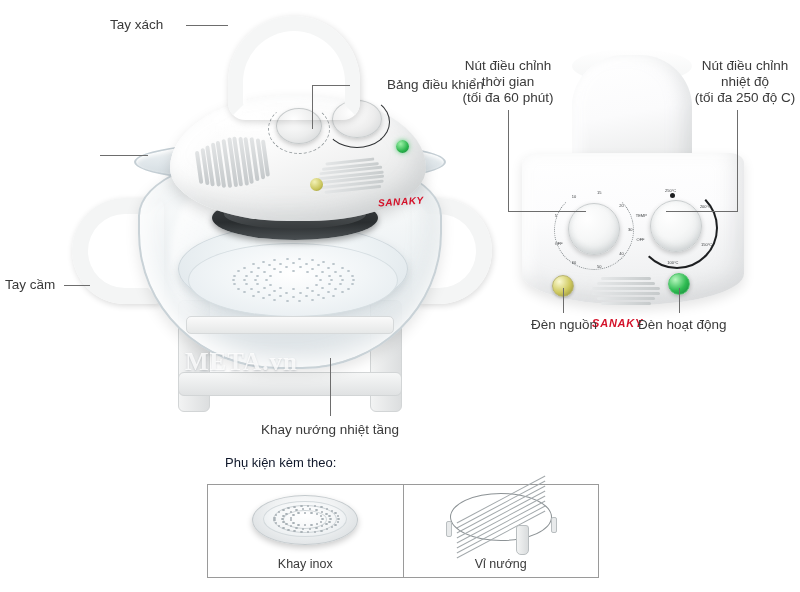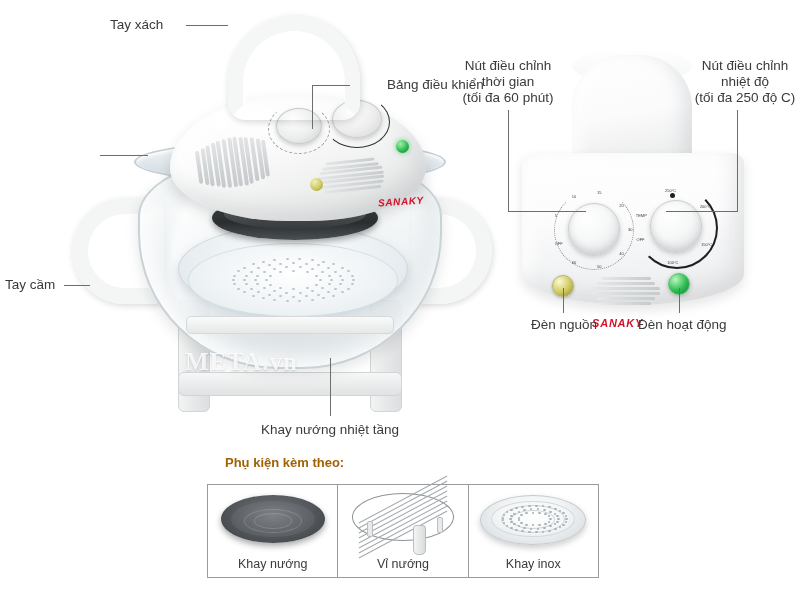--- a/index.html
+++ b/index.html
@@ -197,21 +197,21 @@
   .rpLedGreen{
     position:absolute;left:158px;top:218px;width:20px;height:20px;border-radius:50%;
     background:radial-gradient(circle at 32% 28%,#b8f7bf,#2fbc52 55%,#14803a);
     border:1px solid #55c46f;box-shadow:0 1px 4px rgba(0,0,0,.25);
   }
   .rpVents{position:absolute;left:78px;top:222px;width:76px;height:34px;}
   .rpVents b{position:absolute;display:block;height:2.5px;border-radius:3px;background:linear-gradient(90deg,#e6e8e9,#c6cacb);}
   .rpSanaky{position:absolute;left:82px;top:262px;font-size:11px;font-weight:bold;font-style:italic;color:#d4122a;letter-spacing:.8px;}
 
   
-  #accTitle{position:absolute;left:225px;top:455px;font-size:13px;font-weight:bold;color:#a16207;}
+  #accTitle{position:absolute;left:225px;top:455px;font-size:13px;font-weight:normal;color:#0f172a;}
   #accBox{position:absolute;left:207px;top:484px;width:390px;height:92px;border:1.5px solid #9a9a9a;background:#fff;display:flex;}
   .accCell{flex:1;position:relative;border-right:1.5px solid #9a9a9a;}
   .accCell:last-child{border-right:none;}
   .accCap{position:absolute;left:0;right:0;bottom:6px;text-align:center;font-size:12.5px;color:#3a3a3a;}
   .accArt{position:absolute;left:0;right:0;top:6px;height:58px;}
 
   
   .panDark{
     position:absolute;left:50%;top:4px;transform:translateX(-50%);
     width:104px;height:48px;border-radius:50%;
@@ -475,48 +475,20 @@
   <div class="lbl" style="left:531px;top:317px;">Đèn nguồn</div>
   <div class="leader v" style="left:563px;top:288px;height:25px;"></div>
 
   <div class="lbl" style="left:638px;top:317px;">Đèn hoạt động</div>
   <div class="leader v" style="left:679px;top:288px;height:25px;"></div>
 
   <div id="accTitle">Phụ kiện kèm theo:</div>
 
   <div id="accBox">
 
-    <div class="accCell">
-      <div class="accArt">
-        <div class="panDark"></div>
-        <div class="panDarkIn"></div>
-        <div class="panRing" style="top:18px;width:56px;height:22px;"></div>
-        <div class="panRing" style="top:22px;width:36px;height:14px;"></div>
-      </div>
-      <div class="accCap">Khay nướng</div>
-    </div>
-
-    <div class="accCell">
-      <div class="accArt">
-        <div class="rack" id="rackMesh">
-            <div class="rackWire" style="left: 0px; top: 5px; width: 100px; transform: rotate(-28deg); transform-origin: 50% 50%;"></div>
-            <div class="rackWire" style="left: 0px; top: 10px; width: 100px; transform: rotate(-28deg); transform-origin: 50% 50%;"></div>
-            <div class="rackWire" style="left: 0px; top: 15px; width: 100px; transform: rotate(-28deg); transform-origin: 50% 50%;"></div>
-            <div class="rackWire" style="left: 0px; top: 20px; width: 100px; transform: rotate(-28deg); transform-origin: 50% 50%;"></div>
-            <div class="rackWire" style="left: 0px; top: 25px; width: 100px; transform: rotate(-28deg); transform-origin: 50% 50%;"></div>
-            <div class="rackWire" style="left: 0px; top: 30px; width: 100px; transform: rotate(-28deg); transform-origin: 50% 50%;"></div>
-            <div class="rackWire" style="left: 0px; top: 35px; width: 100px; transform: rotate(-28deg); transform-origin: 50% 50%;"></div>
-            <div class="rackWire" style="left: 0px; top: 40px; width: 100px; transform: rotate(-28deg); transform-origin: 50% 50%;"></div>
-          </div>
-        <div class="rackLeg" style="left:22%;top:30px;"></div>
-        <div class="rackLeg" style="left:76%;top:26px;"></div>
-        <div class="rackHandle"></div>
-      </div>
-      <div class="accCap">Vỉ nướng</div>
-    </div>
 
     <div class="accCell">
       <div class="accArt">
         <div class="panInox"></div>
         <div class="panInoxIn"></div>
         <div class="inoxRing" style="top:14px;width:62px;height:26px;"></div>
         <div class="inoxRing" style="top:19px;width:42px;height:17px;"></div>
         <div class="inoxHoles" id="inoxHolePattern">
             <i style="left: 57px; top: 17px;"></i>
             <i style="left: 55.6167px; top: 19.6031px;"></i>
@@ -582,15 +554,34 @@
             <i style="left: 55.9891px; top: 5.33764px;"></i>
             <i style="left: 61.7164px; top: 6.93946px;"></i>
             <i style="left: 66.475px; top: 9.0117px;"></i>
             <i style="left: 70.0424px; top: 11.4575px;"></i>
             <i style="left: 72.2519px; top: 14.1624px;"></i>
           </div>
       </div>
       <div class="accCap">Khay inox</div>
     </div>
 
+    <div class="accCell">
+      <div class="accArt">
+        <div class="rack" id="rackMesh">
+            <div class="rackWire" style="left: 0px; top: 5px; width: 100px; transform: rotate(-28deg); transform-origin: 50% 50%;"></div>
+            <div class="rackWire" style="left: 0px; top: 10px; width: 100px; transform: rotate(-28deg); transform-origin: 50% 50%;"></div>
+            <div class="rackWire" style="left: 0px; top: 15px; width: 100px; transform: rotate(-28deg); transform-origin: 50% 50%;"></div>
+            <div class="rackWire" style="left: 0px; top: 20px; width: 100px; transform: rotate(-28deg); transform-origin: 50% 50%;"></div>
+            <div class="rackWire" style="left: 0px; top: 25px; width: 100px; transform: rotate(-28deg); transform-origin: 50% 50%;"></div>
+            <div class="rackWire" style="left: 0px; top: 30px; width: 100px; transform: rotate(-28deg); transform-origin: 50% 50%;"></div>
+            <div class="rackWire" style="left: 0px; top: 35px; width: 100px; transform: rotate(-28deg); transform-origin: 50% 50%;"></div>
+            <div class="rackWire" style="left: 0px; top: 40px; width: 100px; transform: rotate(-28deg); transform-origin: 50% 50%;"></div>
+          </div>
+        <div class="rackLeg" style="left:22%;top:30px;"></div>
+        <div class="rackLeg" style="left:76%;top:26px;"></div>
+        <div class="rackHandle"></div>
+      </div>
+      <div class="accCap">Vỉ nướng</div>
+    </div>
+
   </div>
 
 </div>
 
 </body></html>

